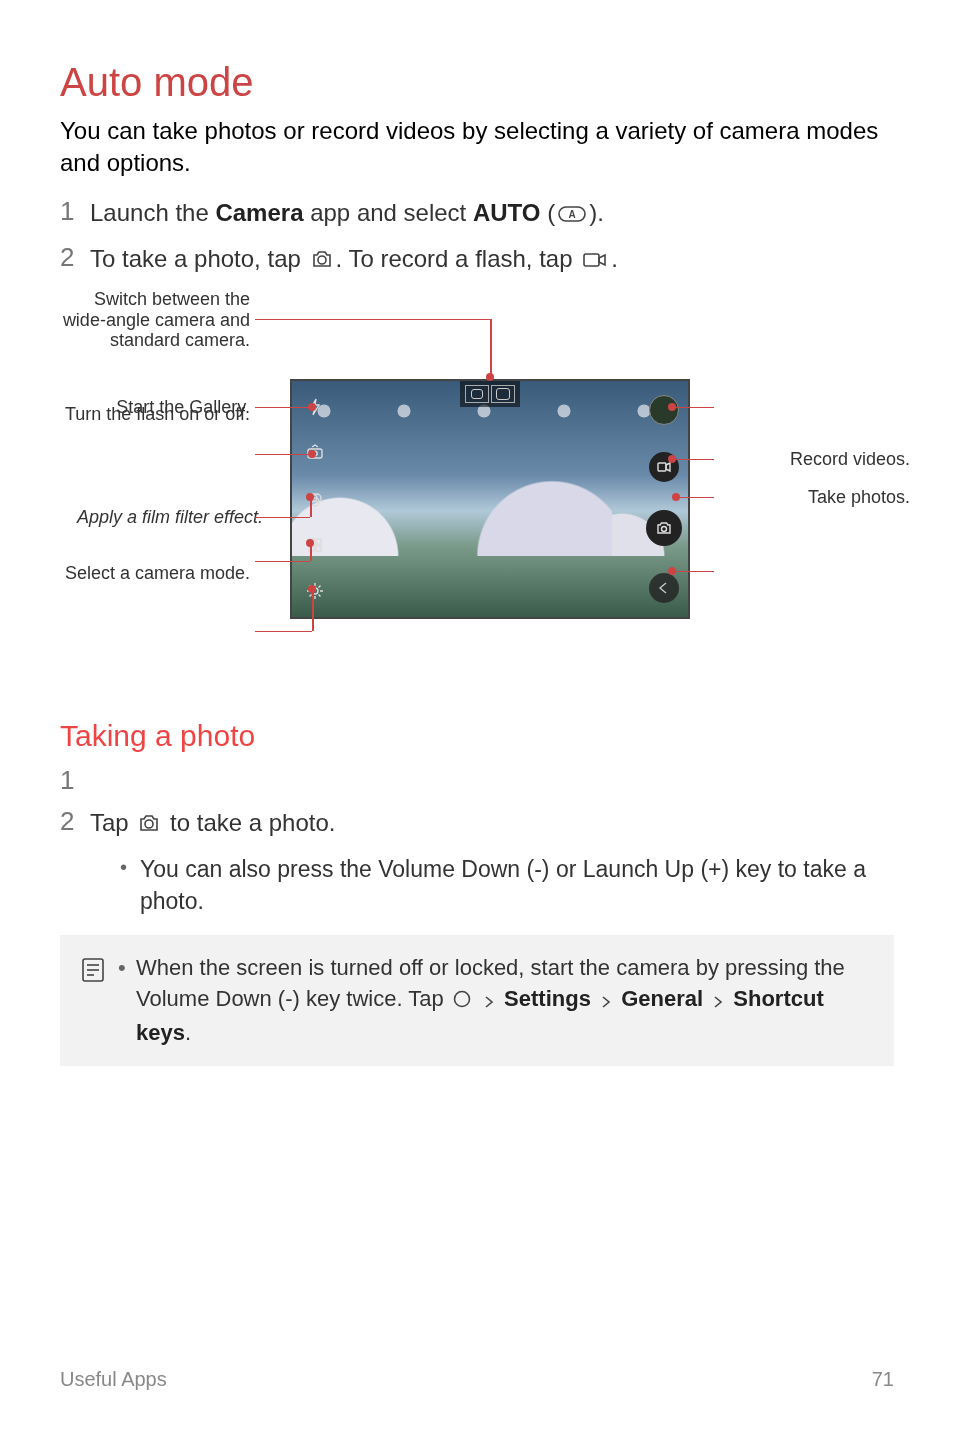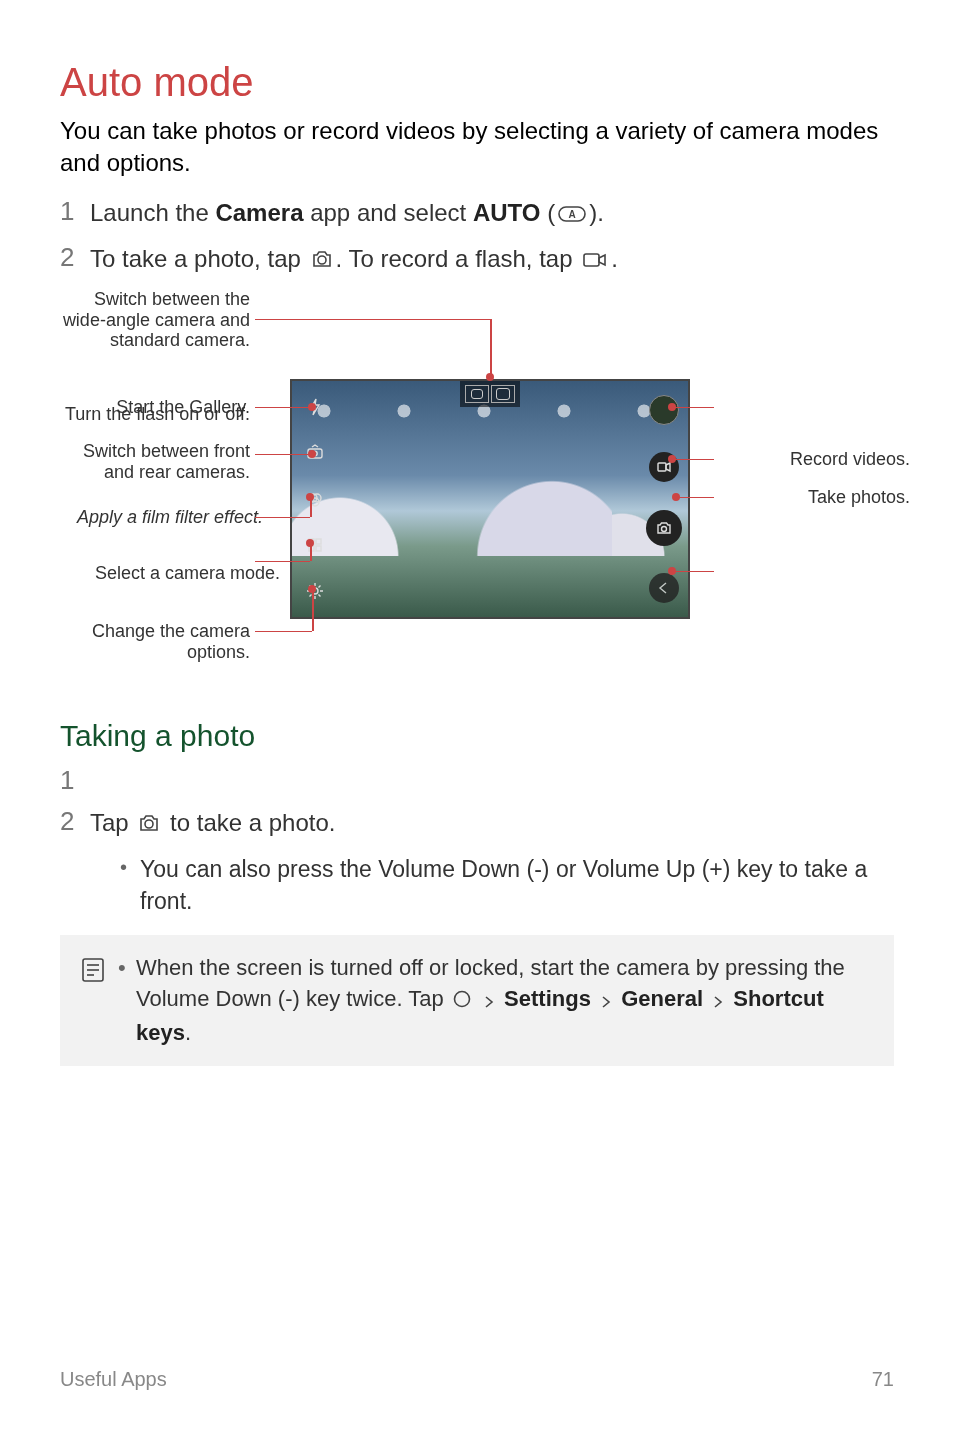--- a/index.html
+++ b/index.html
@@ -139,21 +139,21 @@
   .sub-bullet .txt {
     font-size: 23px;
     font-weight: 300;
     line-height: 1.4;
     color: #333;
   }
 
   .heading-sub {
     font-size: 30px;
     font-weight: 500;
-    color: #14532d;
+    color: #ef4444;
     margin: 28px 0 12px 0;
   }
 
   .note-box {
     background: #f2f2f2;
     padding: 18px 20px 18px 18px;
     display: flex;
     margin-top: 18px;
     align-items: flex-start;
   }
@@ -277,24 +277,22 @@
       <div class="ritem back">
           <svg width="16" height="16" viewBox="0 0 16 16">
             <path d="M10 3 l-6 5 l6 5" class="svg-stroke-w"></path>
           </svg>
         </div>
     </div>
   </div>
 
   <div class="diag-label left" style="left:0; top:0;">Switch between the wide-angle camera and standard camera.</div>
   <div class="diag-label left" style="left:0; top:115px;">Turn the flash on or off.</div>
-  <div class="diag-label left" style="left:0; top:152px;">Switch between front and rear cameras.</div>
   <div class="diag-label left" style="left:13px; top:218px;font-style:italic;">Apply a film filter effect.</div>
-  <div class="diag-label left" style="left:0; top:274px;margin-left:30px;">Select a camera mode.</div>
-  <div class="diag-label left" style="left:0; top:332px;">Change the camera options.</div>
+  <div class="diag-label left" style="left:0; top:274px;">Select a camera mode.</div>
 
   <div class="diag-label right" style="left:660; top:108px;">Start the Gallery.</div>
   <div class="diag-label right" style="left:660px; top:160px;">Record videos.</div>
   <div class="diag-label right" style="left:660px; top:198px;">Take photos.</div>
 
   <div class="pointer-line pointer-horiz" style="left:195px; top:30px; width:235px;"></div>
   <div class="pointer-line pointer-vert" style="left:430px; top:30px; height:56px;"></div>
   <div class="pointer-dot" style="left:426px; top:84px;"></div>
 
   <div class="pointer-line pointer-horiz" style="left:195px; top:118px; width:55px;"></div>
@@ -340,21 +338,21 @@
   <div class="step-body">
     <span>Tap </span><span class="inline-icon"><svg width="24" height="22" viewBox="0 0 24 22">
           <path d="M4 7 h3 l2 -3 h6 l2 3 h3 v11 h-16 z" class="svg-stroke"></path>
           <circle cx="12" cy="12" r="4" class="svg-stroke"></circle>
         </svg></span><span> to take a photo.</span>
   </div>
 </div>
 
 <div class="sub-bullet">
   <div class="dot">•</div>
-  <div class="txt">You can also press the Volume Down (-) or Volume Up (+) key to take a front.</div>
+  <div class="txt">You can also press the Volume Down (-) or Launch Up (+) key to take a photo.</div>
 </div>
 
 <div class="note-box">
   <div class="note-icon">
     <svg width="30" height="30" viewBox="0 0 30 30">
         <rect x="5" y="4" width="20" height="22" rx="2" class="svg-stroke"></rect>
         <line x1="9" y1="10" x2="21" y2="10" class="svg-stroke"></line>
         <line x1="9" y1="15" x2="21" y2="15" class="svg-stroke"></line>
         <line x1="9" y1="20" x2="16" y2="20" class="svg-stroke"></line>
       </svg>

